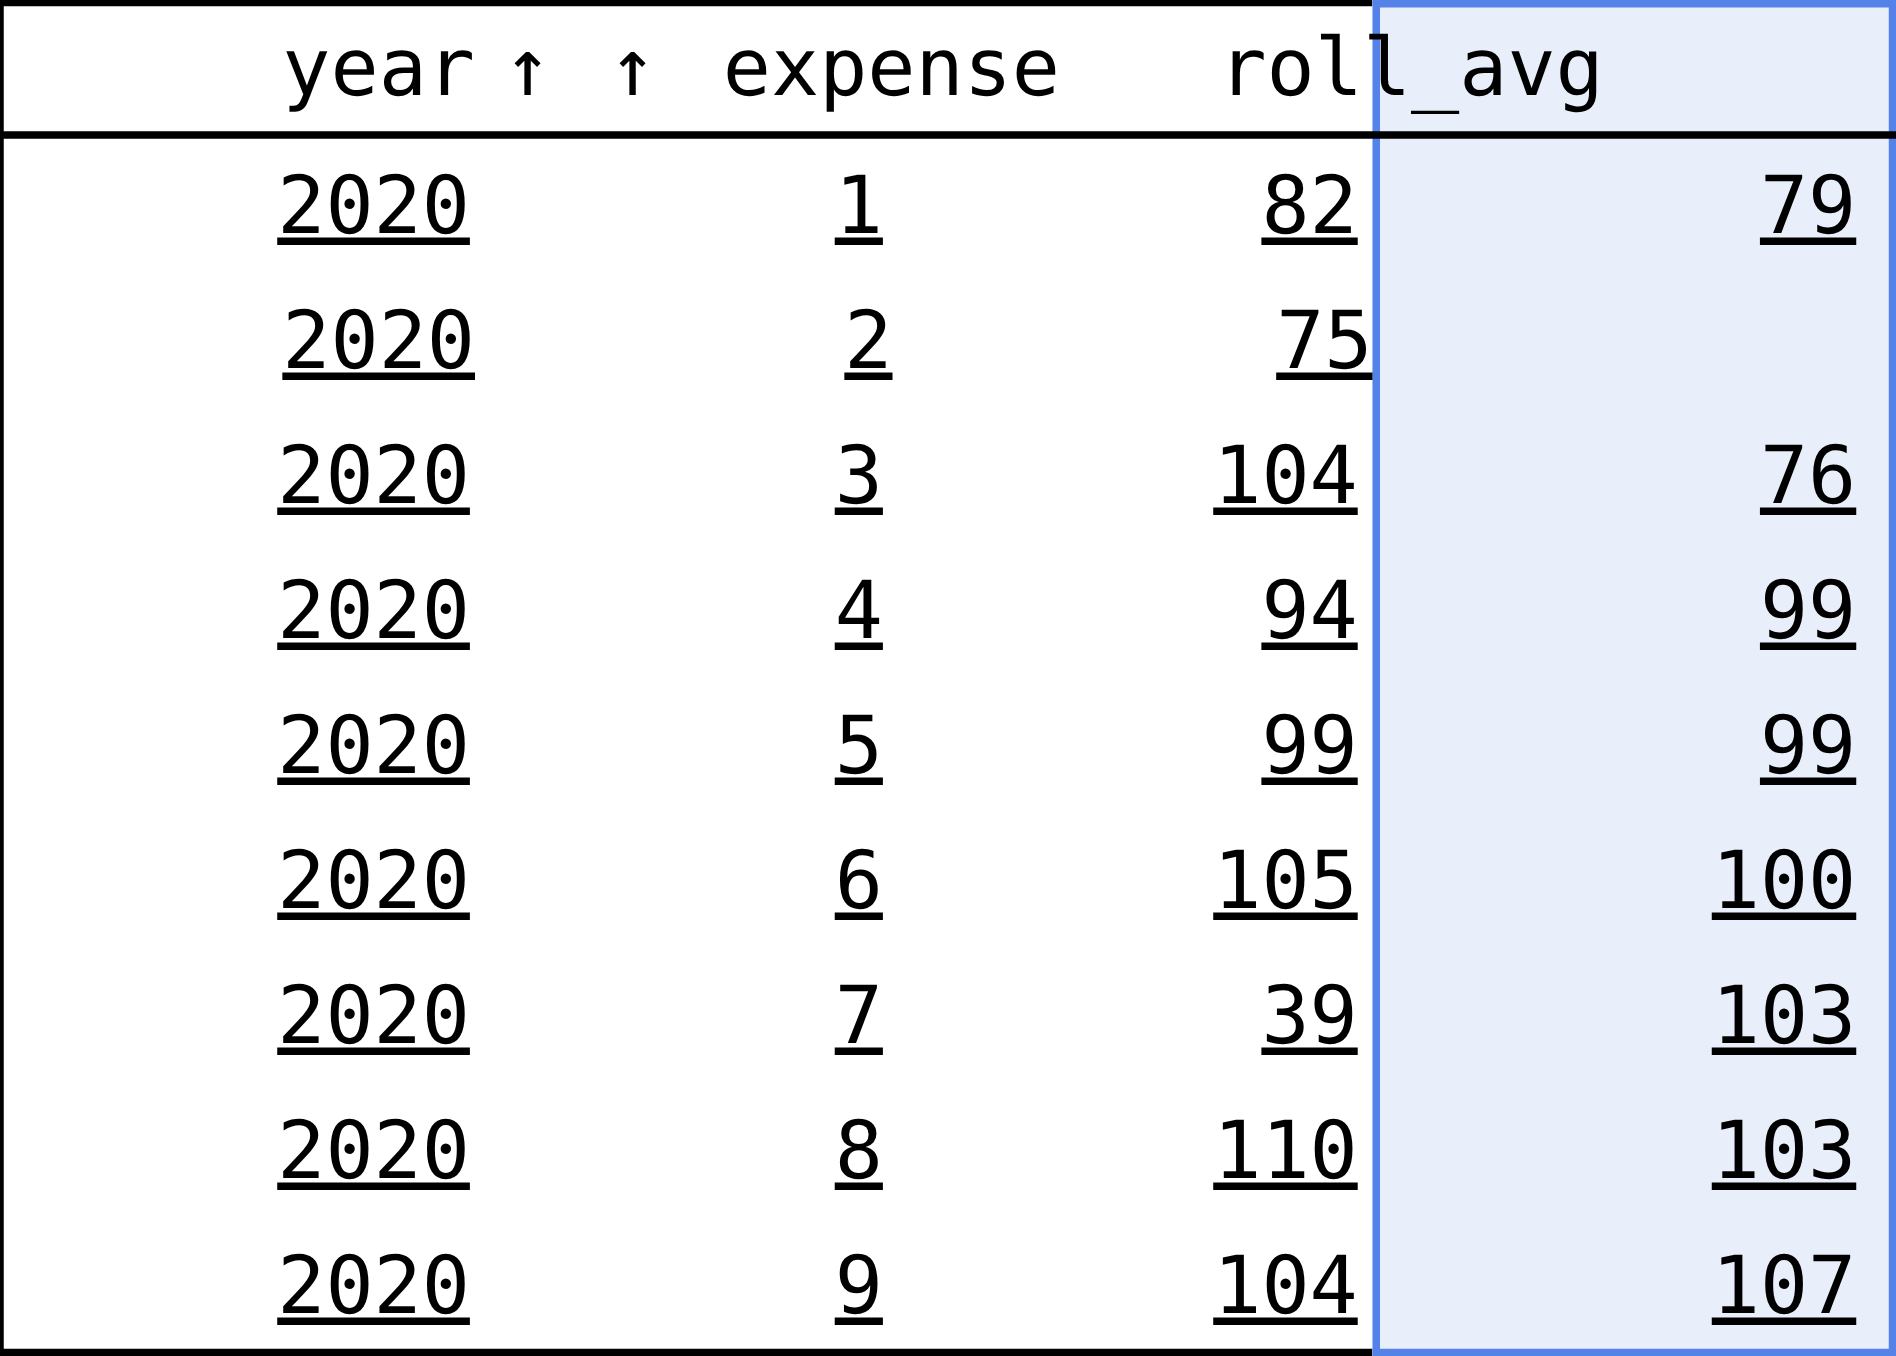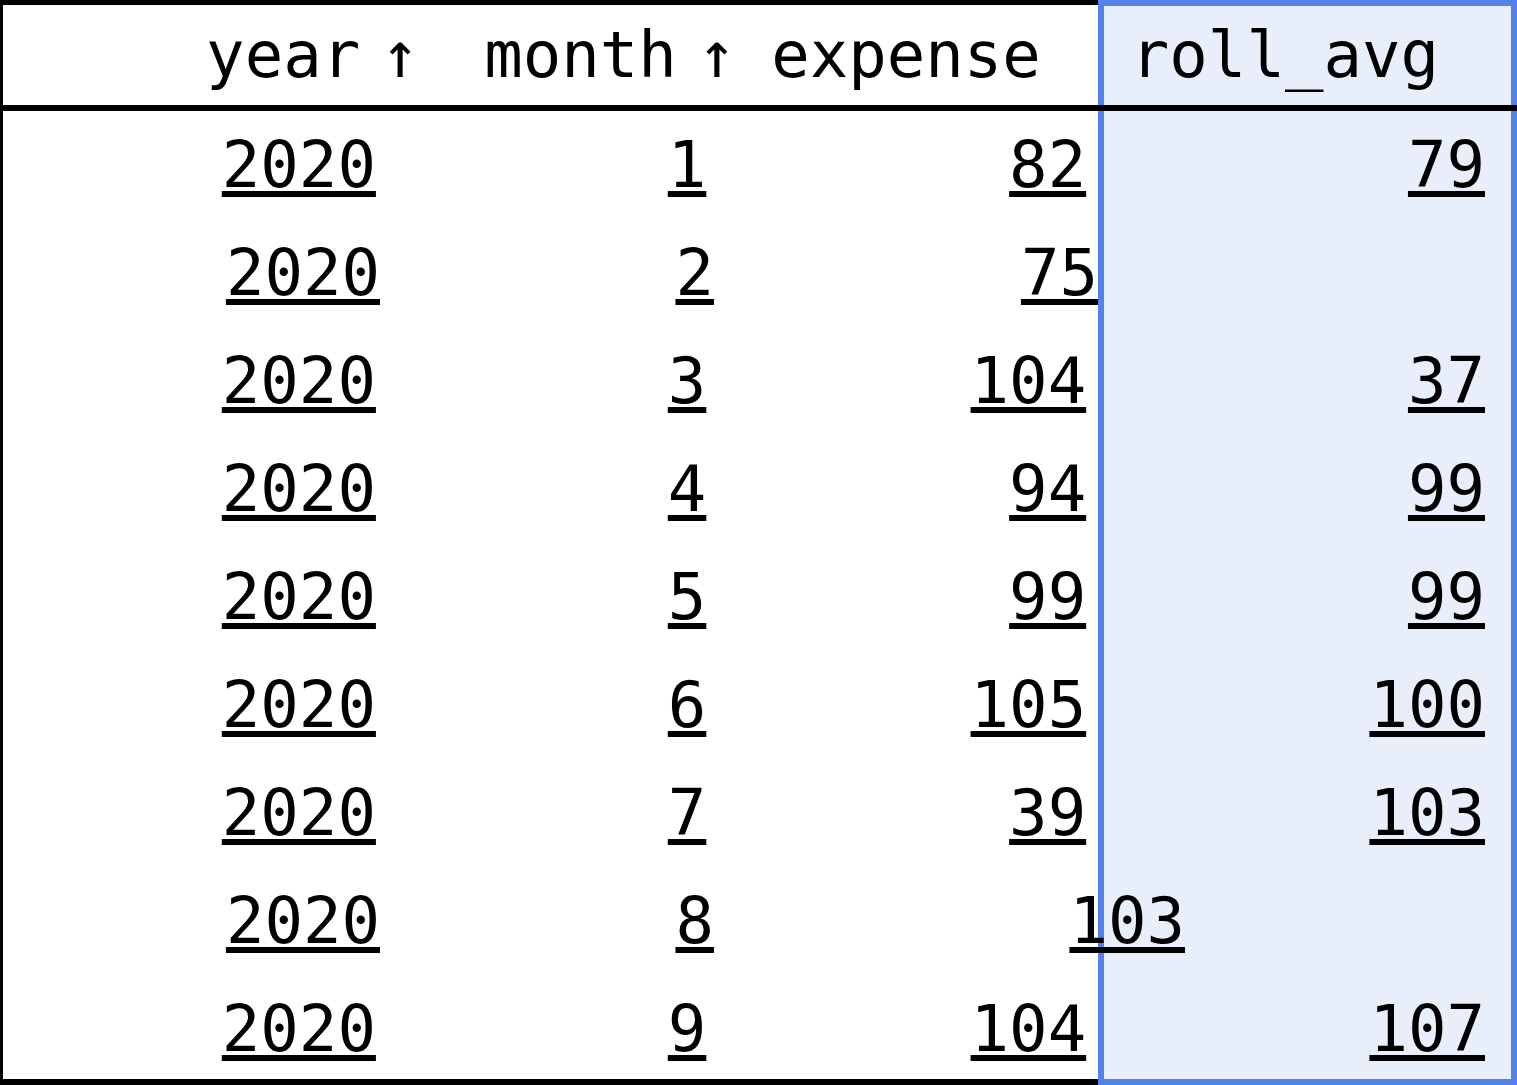--- a/index.html
+++ b/index.html
@@ -96,21 +96,21 @@
   .c-year    { width: 380px;  text-align: right; padding-right: 0px; }
   .c-arrow1  { width: 84px;   text-align: center; }
   .c-month   { width: 250px;  text-align: right; }
   .c-arrow2  { width: 84px;   text-align: center; }
   .c-expense { width: 300px;  text-align: right; padding-right: 16px; }
   .c-roll    { width: 419px;  text-align: right; padding-right: 32px; box-sizing: border-box; }
 
   .hdr .c-year    { width: 380px;  text-align: right; }
   .hdr .c-month   { width: 250px;  text-align: right; }
   .hdr .c-expense { width: 300px;  text-align: right; padding-right: 16px; }
-  .hdr .c-roll    { width: 419px;  text-align: center; padding-left: 56px; padding-right: 0; }
+  .hdr .c-roll    { width: 419px;  text-align: right; padding-left: 56px; padding-right: 0; }
 
   .cell {
     font-size: 64px;
     line-height: 1;
     color: #000000;
     white-space: pre;
     font-family: "DejaVu Sans Mono", "Liberation Mono", monospace;
   }
   .hdr .cell { font-size: 64px; }
   .arrow { font-size: 58px; }
@@ -122,21 +122,20 @@
 
   <div class="plain-table"></div>
 
   <div class="highlight-col" style="background: rgb(232, 239, 251); border-color: rgb(85, 130, 232);"></div>
 
   <div class="grid">
 
     <div class="header-row hdr">
       <div class="cell c-year">year</div>
       <div class="cell c-arrow1 arrow">↑</div>
-      <div class="cell c-month">month</div>
       <div class="cell c-arrow2 arrow">↑</div>
       <div class="cell c-expense">expense</div>
       <div class="cell c-roll">roll_avg</div>
     </div>
 
     <div class="header-rule"></div>
 
     <div class="data-rows" id="rows-container">
         <div class="row">
           <div class="cell c-year">2020</div>
@@ -152,21 +151,21 @@
           <div class="cell c-month">2</div>
           <div class="cell c-arrow2"></div>
           <div class="cell c-expense">75</div>
         </div>
         <div class="row">
           <div class="cell c-year">2020</div>
           <div class="cell c-arrow1"></div>
           <div class="cell c-month">3</div>
           <div class="cell c-arrow2"></div>
           <div class="cell c-expense">104</div>
-          <div class="cell c-roll">37</div>
+          <div class="cell c-roll">76</div>
         </div>
         <div class="row">
           <div class="cell c-year">2020</div>
           <div class="cell c-arrow1"></div>
           <div class="cell c-month">4</div>
           <div class="cell c-arrow2"></div>
           <div class="cell c-expense">94</div>
           <div class="cell c-roll">99</div>
         </div>
         <div class="row">
@@ -191,20 +190,21 @@
           <div class="cell c-month">7</div>
           <div class="cell c-arrow2"></div>
           <div class="cell c-expense">39</div>
           <div class="cell c-roll">103</div>
         </div>
         <div class="row">
           <div class="cell c-year">2020</div>
           <div class="cell c-arrow1"></div>
           <div class="cell c-month">8</div>
           <div class="cell c-arrow2"></div>
+          <div class="cell c-expense">110</div>
           <div class="cell c-roll">103</div>
         </div>
         <div class="row">
           <div class="cell c-year">2020</div>
           <div class="cell c-arrow1"></div>
           <div class="cell c-month">9</div>
           <div class="cell c-arrow2"></div>
           <div class="cell c-expense">104</div>
           <div class="cell c-roll">107</div>
         </div>

